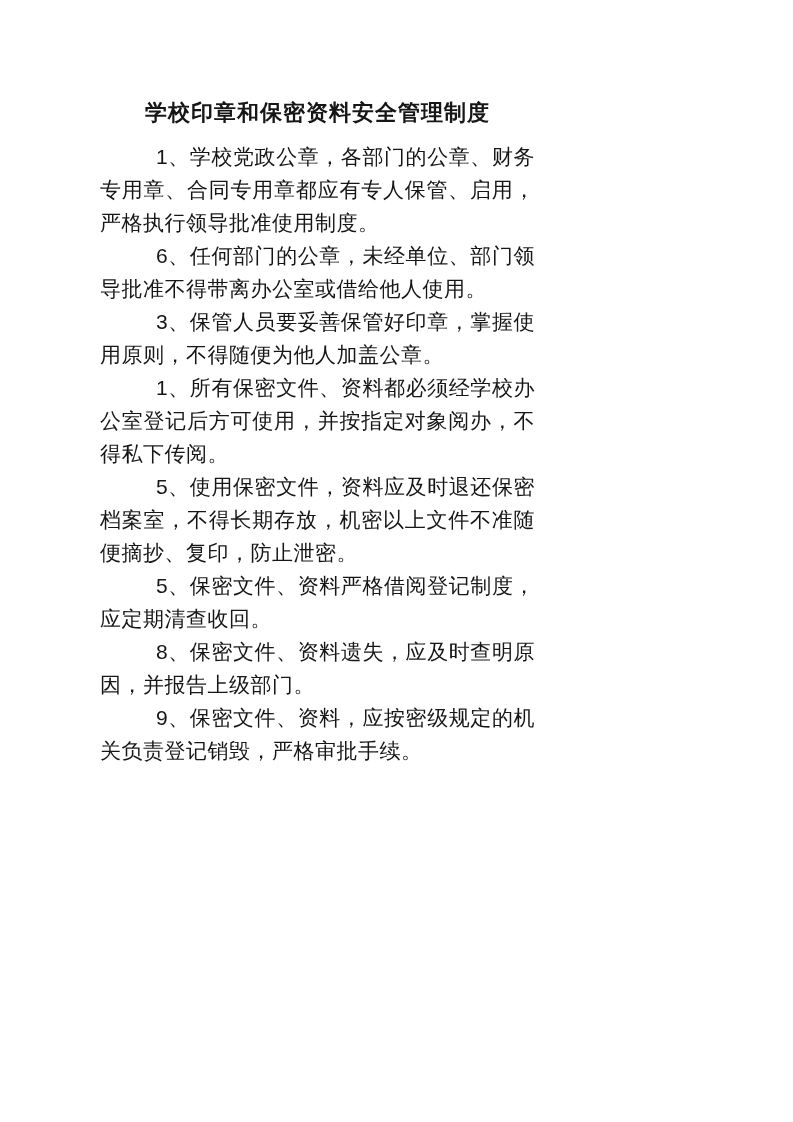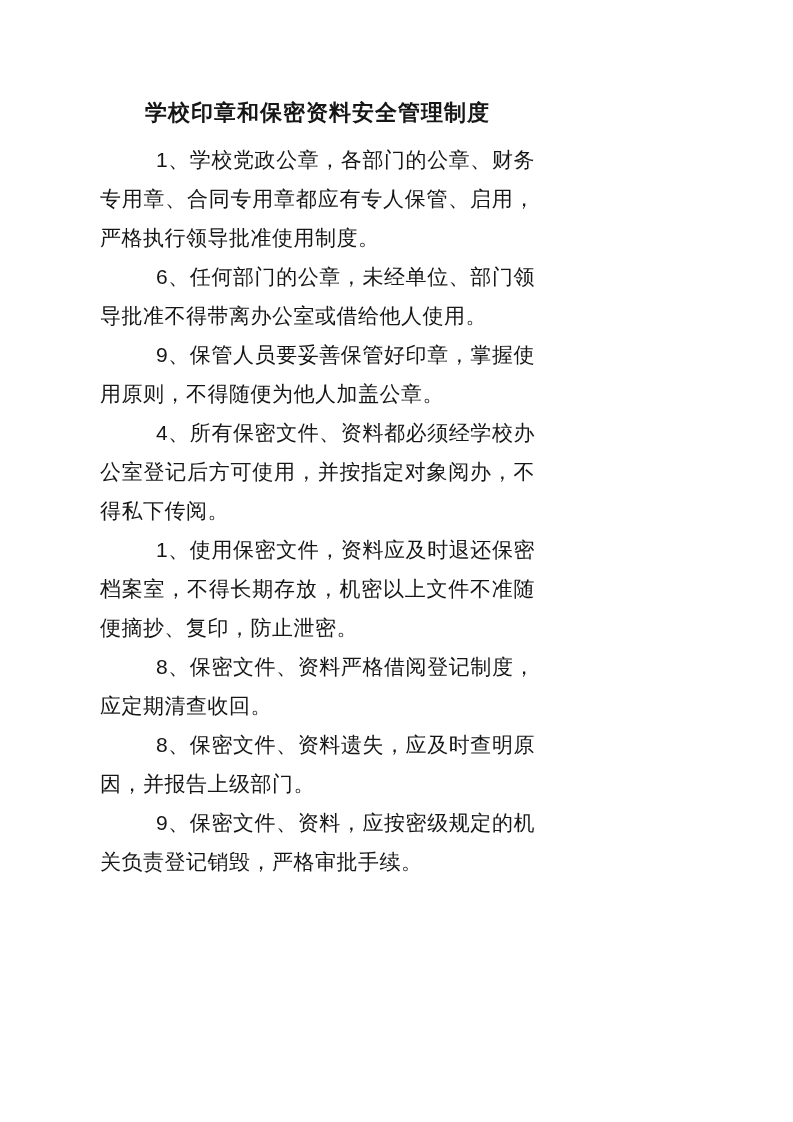--- a/index.html
+++ b/index.html
@@ -22,36 +22,36 @@
   .doc-title {
     font-size: 22px;
     font-weight: 700;
     text-align: center;
     line-height: 42px;
     margin: 0 0 6px 0;
     letter-spacing: 1px;
   }
   .doc-paragraph {
     font-size: 21px;
-    line-height: 39px;
+    line-height: 33px;
     margin: 0;
     text-align: justify;
     text-justify: inter-ideograph;
     text-indent: 56px;
     letter-spacing: 0.5px;
   }
 </style>
 </head>
 <body>
 
 <div class="page">
   <div class="content">
     <h1 class="doc-title">学校印章和保密资料安全管理制度</h1>
     <p class="doc-paragraph">1、学校党政公章，各部门的公章、财务专用章、合同专用章都应有专人保管、启用，严格执行领导批准使用制度。</p>
     <p class="doc-paragraph">6、任何部门的公章，未经单位、部门领导批准不得带离办公室或借给他人使用。</p>
-    <p class="doc-paragraph">9、保管人员要妥善保管好印章，掌握使用原则，不得随便为他人加盖公章。</p>
-    <p class="doc-paragraph">4、所有保密文件、资料都必须经学校办公室登记后方可使用，并按指定对象阅办，不得私下传阅。</p>
-    <p class="doc-paragraph">1、使用保密文件，资料应及时退还保密档案室，不得长期存放，机密以上文件不准随便摘抄、复印，防止泄密。</p>
-    <p class="doc-paragraph">8、保密文件、资料严格借阅登记制度，应定期清查收回。</p>
+    <p class="doc-paragraph">3、保管人员要妥善保管好印章，掌握使用原则，不得随便为他人加盖公章。</p>
+    <p class="doc-paragraph">1、所有保密文件、资料都必须经学校办公室登记后方可使用，并按指定对象阅办，不得私下传阅。</p>
+    <p class="doc-paragraph">5、使用保密文件，资料应及时退还保密档案室，不得长期存放，机密以上文件不准随便摘抄、复印，防止泄密。</p>
+    <p class="doc-paragraph">5、保密文件、资料严格借阅登记制度，应定期清查收回。</p>
     <p class="doc-paragraph">8、保密文件、资料遗失，应及时查明原因，并报告上级部门。</p>
     <p class="doc-paragraph">9、保密文件、资料，应按密级规定的机关负责登记销毁，严格审批手续。</p>
   </div>
 </div>
 
 </body></html>

